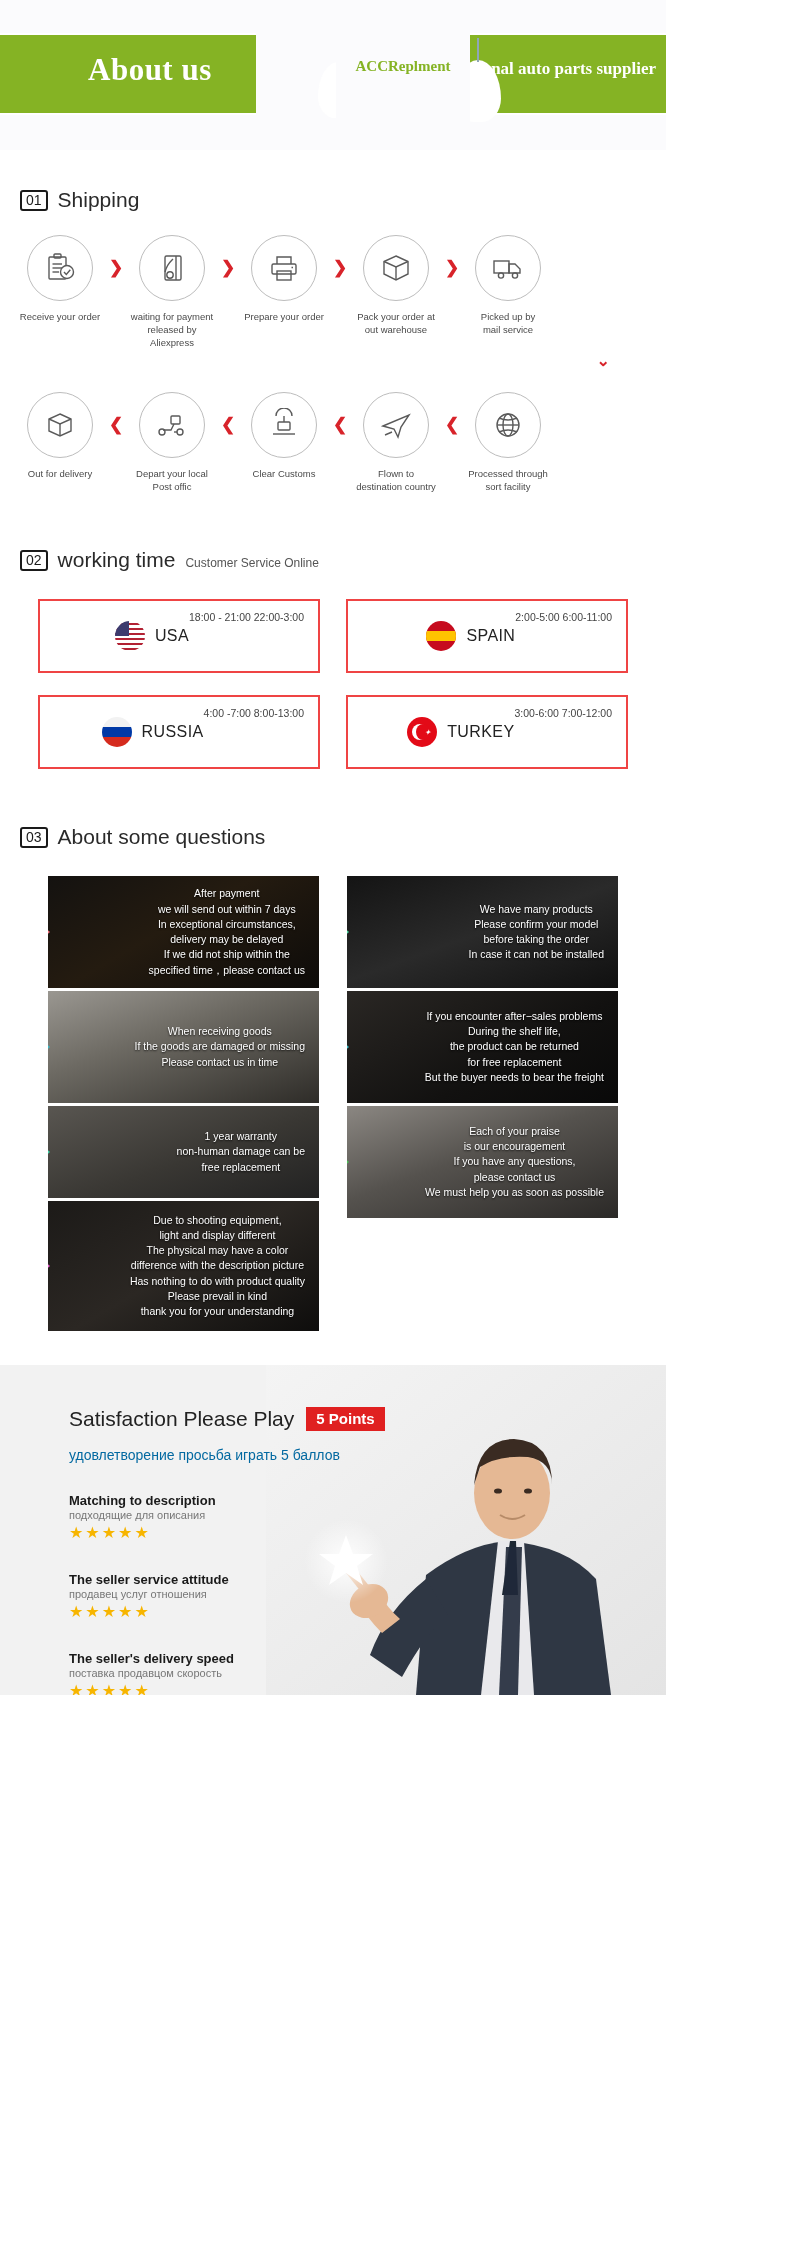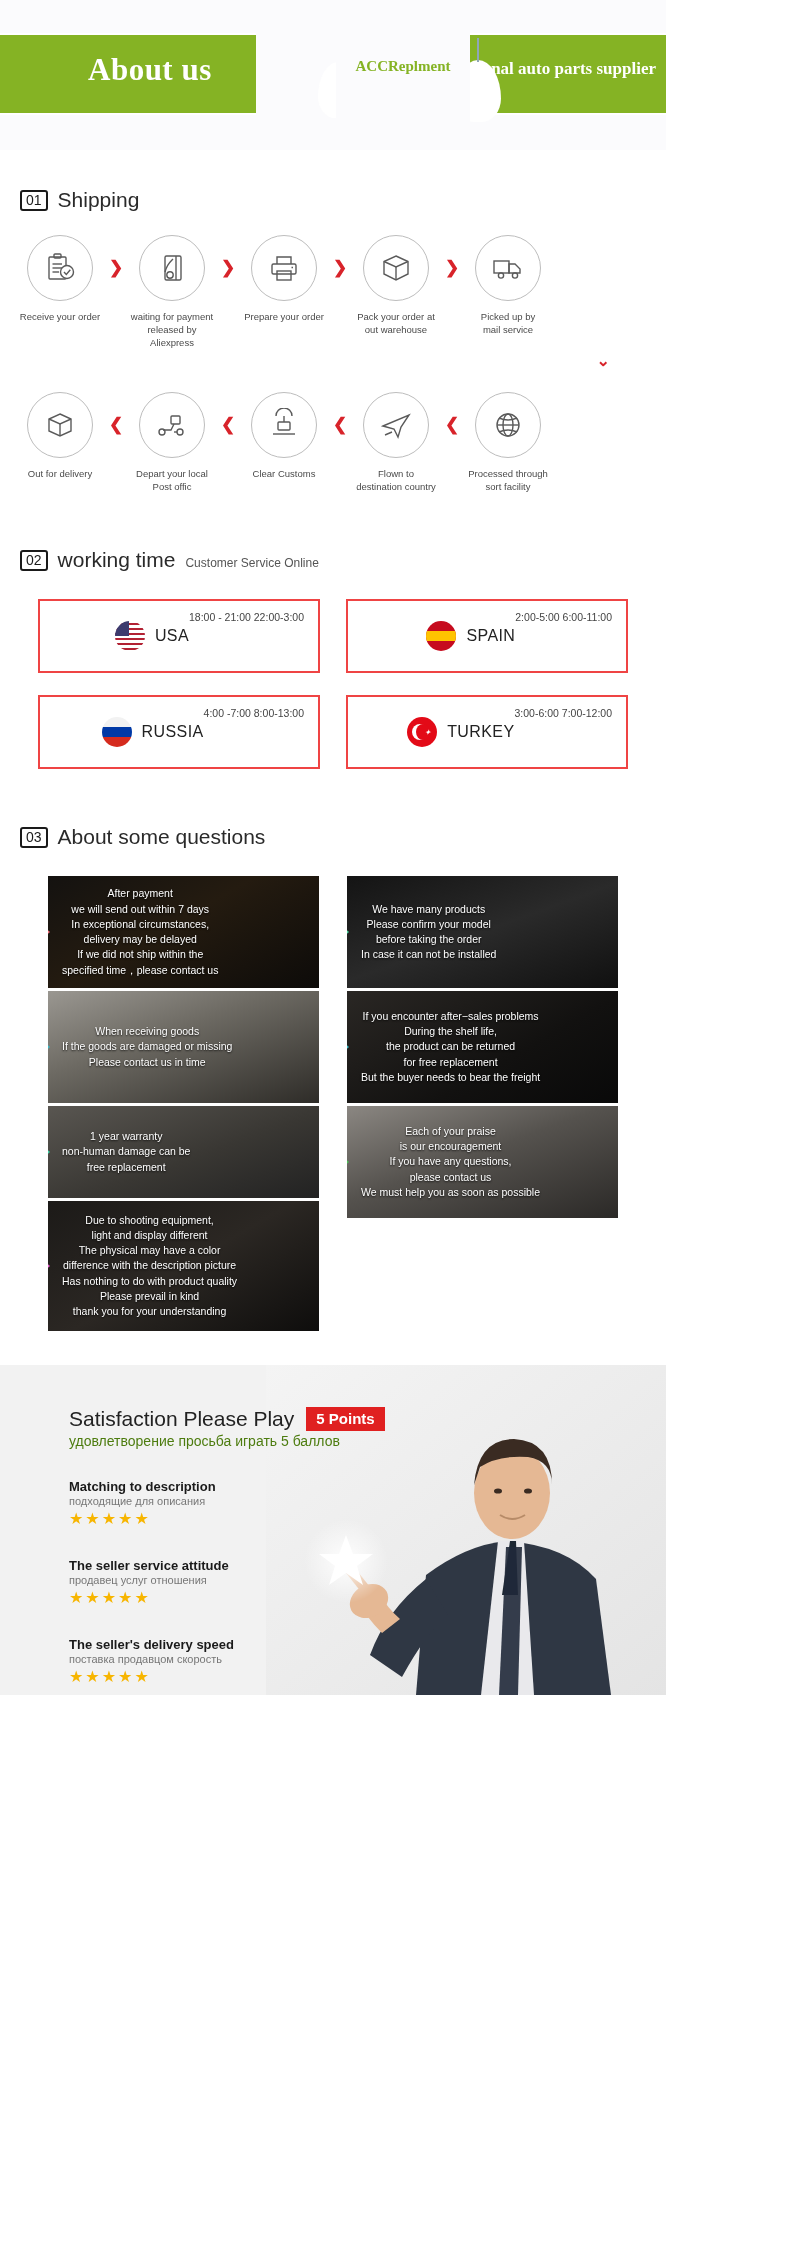--- a/index.html
+++ b/index.html
@@ -171,21 +171,21 @@
   .q-wrap { padding-top: 56px; }
   .q-grid {
     display: flex; gap: 28px;
     padding: 26px 48px 0 48px;
     align-items: flex-start;
   }
   .q-col { flex: 1; display: flex; flex-direction: column; gap: 3px; }
   .q-panel {
     position: relative;
     color: #fff;
-    display: flex; align-items: center; justify-content: flex-start;
+    display: flex; align-items: center; justify-content: flex-end;
     text-align: center;
     padding: 12px 14px;
     font-size: 10.5px;
     line-height: 1.45;
     white-space: pre-line;
     overflow: hidden;
     text-shadow: 0 1px 2px rgba(0,0,0,.85);
   }
   .q-panel .tick {
     position: absolute; left: -11px; top: 50%;
@@ -215,21 +215,21 @@
   .sat-inner { position: relative; z-index: 3; padding: 42px 0 0 40px; width: 420px; }
   .sat-h {
     display: flex; align-items: center; gap: 12px;
   }
   .sat-title { font-size: 21px; color: #222; font-weight: 400; }
   .sat-badge {
     background: #e02020; color: #fff;
     font-size: 15px; font-weight: 600;
     padding: 3px 10px 4px;
   }
-  .sat-ru { font-size: 14px; color: #4d7c0f; margin-top: 2px; }
+  .sat-ru { font-size: 14px; color: #0369a1; margin-top: 16px; }
   .rate { margin-top: 30px; }
   .rate-en { font-size: 13px; font-weight: bold; color: #1a1a1a; }
   .rate-ru { font-size: 11px; color: #777; margin-top: 1px; }
   .stars { color: #f7b500; font-size: 16px; letter-spacing: 2px; margin-top: 2px; }
 
   .man {
     position: absolute; right: 0; bottom: 0; width: 400px; height: 330px; z-index: 1;
   }
 </style>
 </head>

